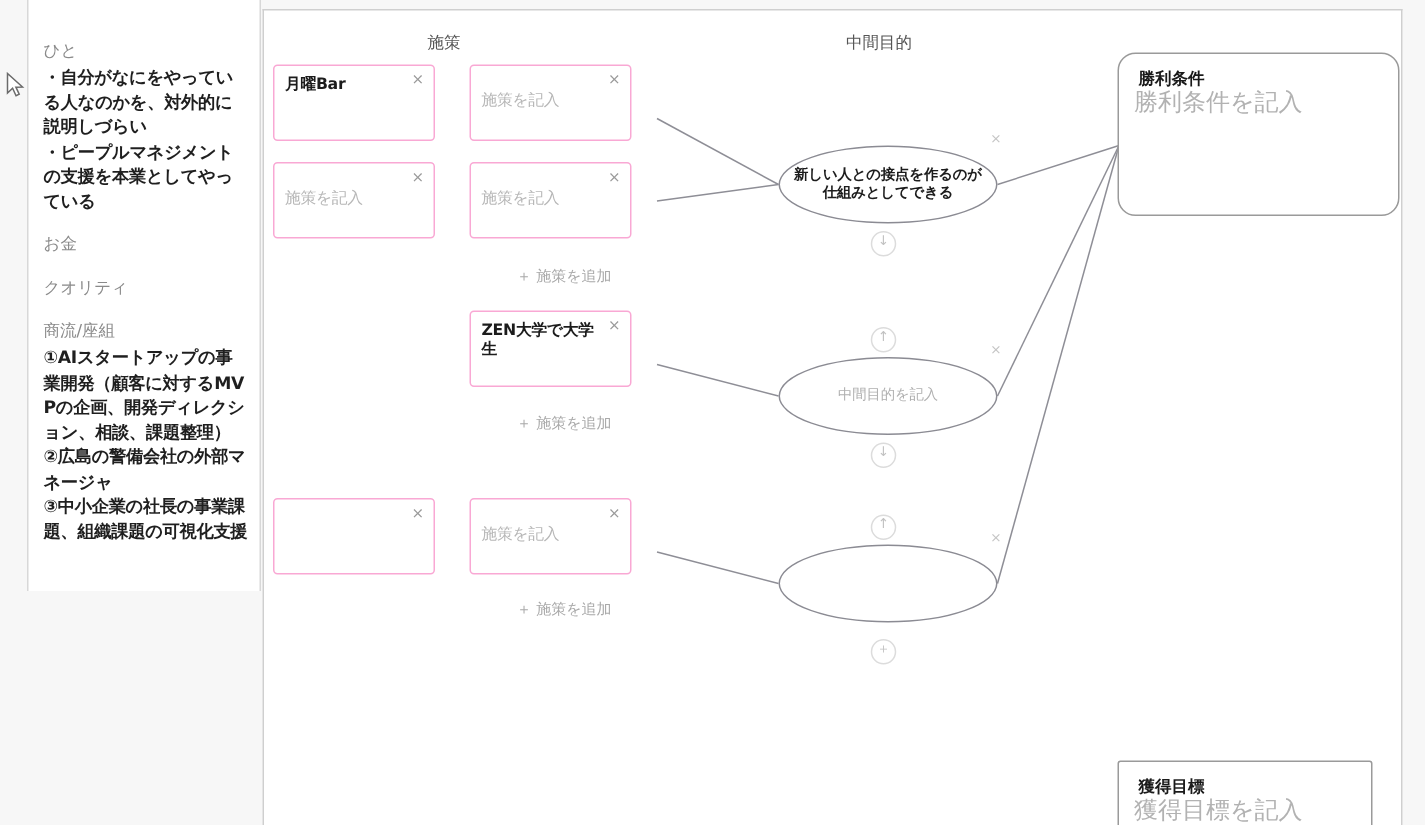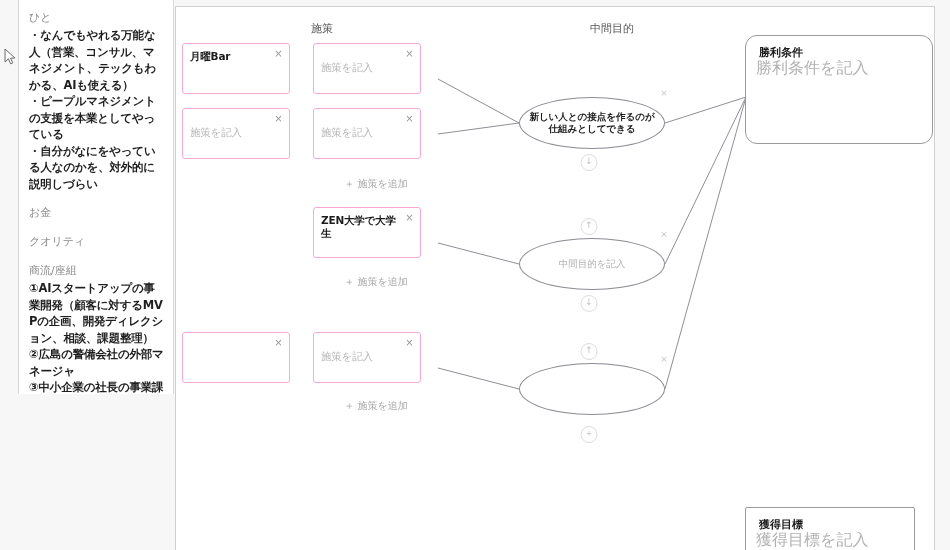--- a/index.html
+++ b/index.html
@@ -9,21 +9,21 @@
     -webkit-font-smoothing:antialiased;
   }
   #app{position:relative;width:950px;height:550px;background:#f7f7f7;}
 
   
   #sidebar{
     position:absolute;left:18px;top:0;width:156px;height:394px;
     background:#ffffff;
     border-left:1px solid #d8d8d8;border-right:1px solid #d8d8d8;
     box-sizing:border-box;overflow:hidden;
-    padding:10px 8px 0 10px;
+    padding:26px 8px 0 10px;
   }
   .sb-group{margin-bottom:13px;}
   .sb-head{
     font-size:11px;color:#8a8a8a;line-height:16px;margin-bottom:1px;
     letter-spacing:0px;
   }
   .sb-body{
     font-size:11.5px;color:#1f1f1f;line-height:16.5px;
     font-weight:600;letter-spacing:-0.2px;word-break:break-all;
   }
@@ -32,21 +32,21 @@
   
   #canvas{
     position:absolute;left:175px;top:6px;width:760px;height:544px;
     background:#ffffff;border:1px solid #cfcfcf;border-bottom:none;
     box-sizing:border-box;overflow:hidden;
   }
   #edges{position:absolute;left:0;top:0;width:760px;height:544px;pointer-events:none;}
 
   .col-title{
     position:absolute;font-size:11px;color:#555;
-    transform:translateX(-50%);white-space:nowrap;margin-left:26px;
+    transform:translateX(-50%);white-space:nowrap;
   }
 
   
   .card{
     position:absolute;box-sizing:border-box;
     background:#fff;border:1px solid #f9a8d4;border-radius:3px;
     width:108px;height:51px;padding:6px 18px 4px 7px;
   }
   .card-text{
     font-size:10.5px;line-height:13px;color:#1c1c1c;font-weight:700;
@@ -101,23 +101,22 @@
 </style>
 </head>
 <body>
 
 <div id="app">
 
   <div id="sidebar">
       <div class="sb-group">
         <div class="sb-head">ひと</div>
         <div class="sb-body">
-          <div>・なんでもやれる万能な人（営業、コンサル、マネジメント、テックもわかる、AIも使える）</div>
+          <div>・自分がなにをやっている人なのかを、対外的に説明しづらい</div>
           <div>・ピープルマネジメントの支援を本業としてやっている</div>
-          <div>・自分がなにをやっている人なのかを、対外的に説明しづらい</div>
         </div>
       </div>
       <div class="sb-group">
         <div class="sb-head">お金</div>
       </div>
       <div class="sb-group">
         <div class="sb-head">クオリティ</div>
       </div>
       <div class="sb-group">
         <div class="sb-head">商流/座組</div>

